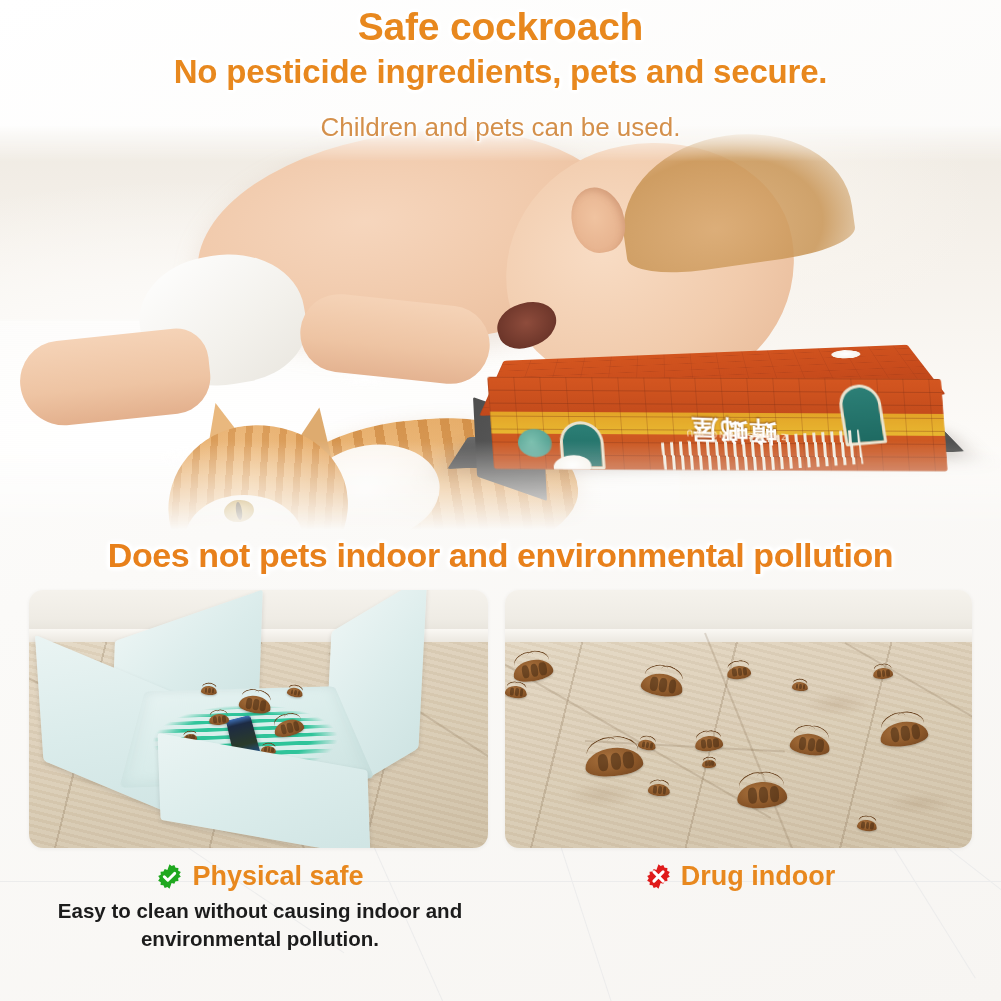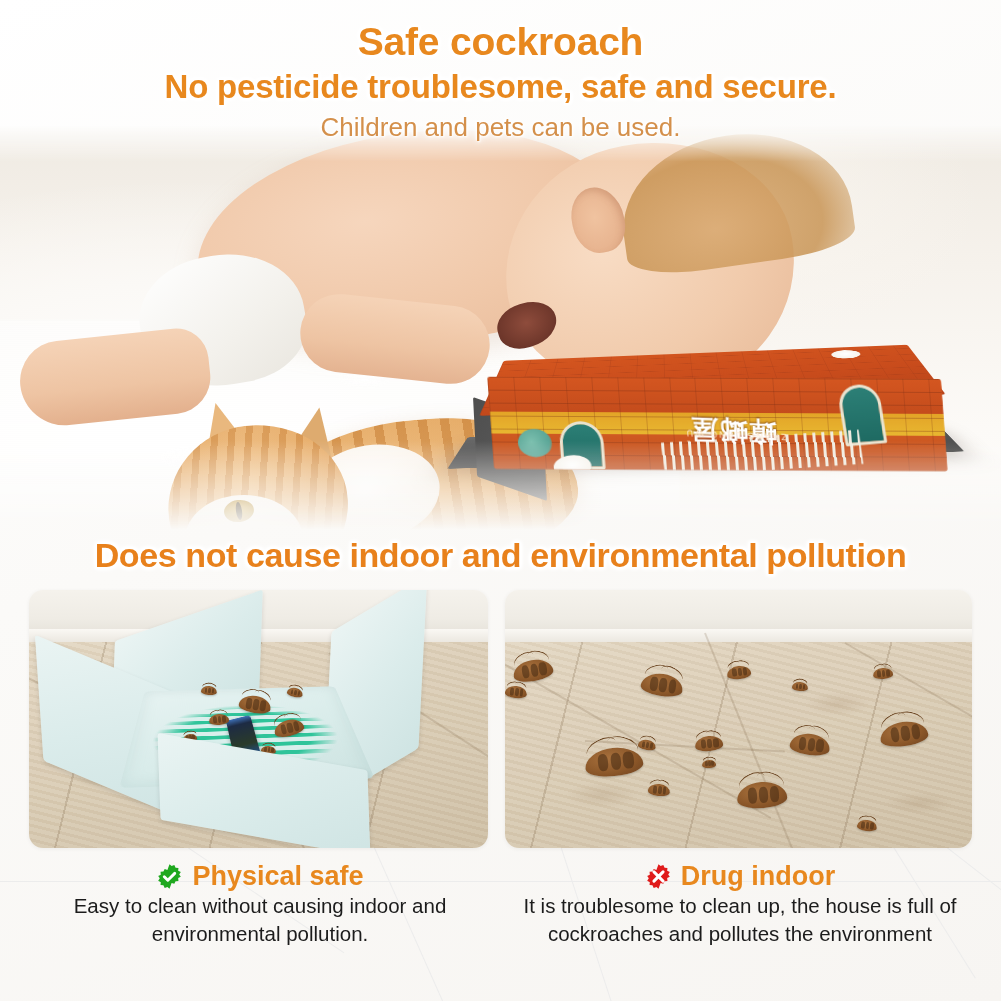--- a/index.html
+++ b/index.html
@@ -27,37 +27,37 @@
     position: absolute; background: #ececec; display: block;
   }
 
   
   .header {
     position: absolute; left: 0; top: 0; width: 1001px;
     text-align: center; z-index: 40;
   }
   .h-line1 {
     font-size: 39px; font-weight: bold; color: #e8881e;
-    letter-spacing: -0.2px; line-height: 46px; padding-top: 19px;
+    letter-spacing: -0.2px; line-height: 46px; padding-top: 4px;
     text-shadow:
       2px 0 3px #fff, -2px 0 3px #fff, 0 2px 3px #fff, 0 -2px 3px #fff,
       2px 2px 3px #fff, -2px -2px 3px #fff, 2px -2px 3px #fff, -2px 2px 3px #fff,
       0 0 7px #fff, 0 0 10px #fff;
   }
   .h-line2 {
     font-size: 33px; font-weight: bold; color: #e8881e;
     letter-spacing: -0.2px; line-height: 40px; margin-top: 2px;
     text-shadow:
       2px 0 3px #fff, -2px 0 3px #fff, 0 2px 3px #fff, 0 -2px 3px #fff,
       2px 2px 3px #fff, -2px -2px 3px #fff, 2px -2px 3px #fff, -2px 2px 3px #fff,
       0 0 7px #fff, 0 0 10px #fff;
   }
   .h-line3 {
     font-size: 26px; font-weight: normal; color: #d4904b;
-    line-height: 34px; margin-top: 3px;
+    line-height: 34px; margin-top: 18px;
     text-shadow: 1px 1px 2px #fff, -1px -1px 2px #fff, 0 0 5px #fff, 0 0 8px #fff;
   }
 
   
   .hero {
     position: absolute; left: 0; top: 125px; width: 1001px; height: 405px;
     overflow: hidden;
     background: linear-gradient(180deg,#f3efe9 0%, #f7f3ee 20%, #fbf8f4 70%, #fdfcfa 100%);
     -webkit-mask-image: linear-gradient(180deg, rgba(0,0,0,0) 0%, #000 9%, #000 78%, rgba(0,0,0,0) 100%);
             mask-image: linear-gradient(180deg, rgba(0,0,0,0) 0%, #000 9%, #000 78%, rgba(0,0,0,0) 100%);
@@ -396,22 +396,22 @@
   .caption.left  { left: 25px; }
   .caption.right { left: 505px; }
   .cap-title {
     display: flex; align-items: center; justify-content: center; gap: 9px;
     font-size: 27px; font-weight: bold; color: #e8881e; line-height: 32px;
   }
   .badge-icon {
     width: 27px; height: 27px; flex: 0 0 27px; display:block;
   }
   .cap-body {
-    font-size: 20.5px; color: #1c1c1c; line-height: 28px;
-    font-weight: normal;
+    margin-top: 5px; font-size: 20.5px; color: #1c1c1c; line-height: 28px;
+    font-weight: bold;
   }
 </style>
 </head>
 <body>
 
 <div id="page">
 
   <div class="floor-lines">
     <i style="left:-40px;top:-10px;width:420px;height:1px;transform:rotate(34deg);"></i>
     <i style="left:150px;top:-30px;width:420px;height:1px;transform:rotate(66deg);"></i>
@@ -458,25 +458,25 @@
         <div class="pb-fence"></div>
         <div class="pb-badge"></div>
         <div class="pb-chintext">蟑螂屋</div>
         <div class="pb-sub">ZHANG LANG WU</div>
       </div>
     </div>
   </div>
 
   <div class="header">
     <div class="h-line1">Safe cockroach</div>
-    <div class="h-line2">No pesticide troublesome, safe and secure.</div>
+    <div class="h-line2">No pesticide ingredients, pets and secure.</div>
     <div class="h-line3">Children and pets can be used.</div>
   </div>
 
-  <div class="mid-head">Does not cause indoor and environmental pollution</div>
+  <div class="mid-head">Does not pets indoor and environmental pollution</div>
 
   <div class="panel left">
     <div class="wall"></div>
     <div class="skirting"></div>
     <div class="floor">
       <div class="seam" style="left:-30px;top:20px;width:320px;transform:rotate(27deg);"></div>
       <div class="seam" style="left:170px;top:-10px;width:300px;transform:rotate(64deg);"></div>
       <div class="seam" style="left:300px;top:10px;width:280px;transform:rotate(33deg);"></div>
       <div class="grain" style="left:40px;top:120px;width:70px;height:26px;"></div>
       <div class="grain" style="left:330px;top:60px;width:60px;height:22px;"></div>
@@ -647,16 +647,15 @@
   </div>
 
   <div class="caption right">
     <div class="cap-title">
       <svg class="badge-icon" viewBox="0 0 32 32">
         <path d="M16 1.4l2.5 2.2 3.2-1.1 1.5 3.1 3.4.3-.3 3.4 3.1 1.5-1.9 2.8 1.9 2.8-3.1 1.5.3 3.4-3.4.3-1.5 3.1-3.2-1.1L16 30.6l-2.5-2.2-3.2 1.1-1.5-3.1-3.4-.3.3-3.4L2.6 21l1.9-2.8L2.6 15.4l3.1-1.5-.3-3.4 3.4-.3 1.5-3.1 3.2 1.1z" fill="#e01b1b"></path>
         <path d="M10.6 10.6l10.8 10.8M21.4 10.6L10.6 21.4" fill="none" stroke="#ffffff" stroke-width="3.6" stroke-linecap="round"></path>
       </svg>
       <span>Drug indoor</span>
     </div>
-    <div class="cap-body">It is troublesome to clean up, the house is full of cockroaches and pollutes the environment</div>
   </div>
 
 </div>
 
 </body></html>

